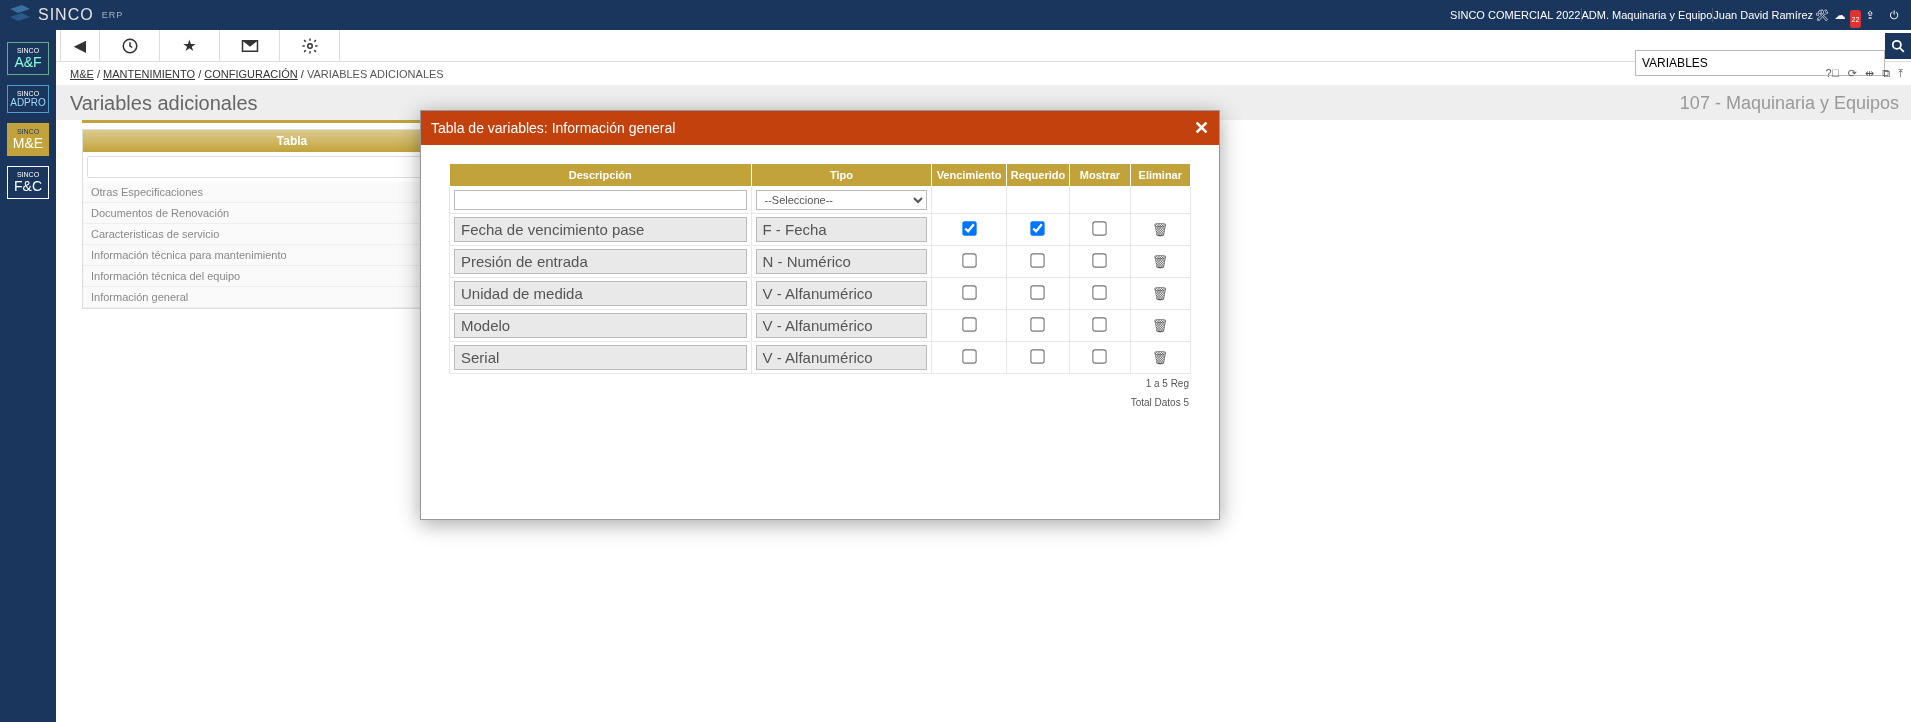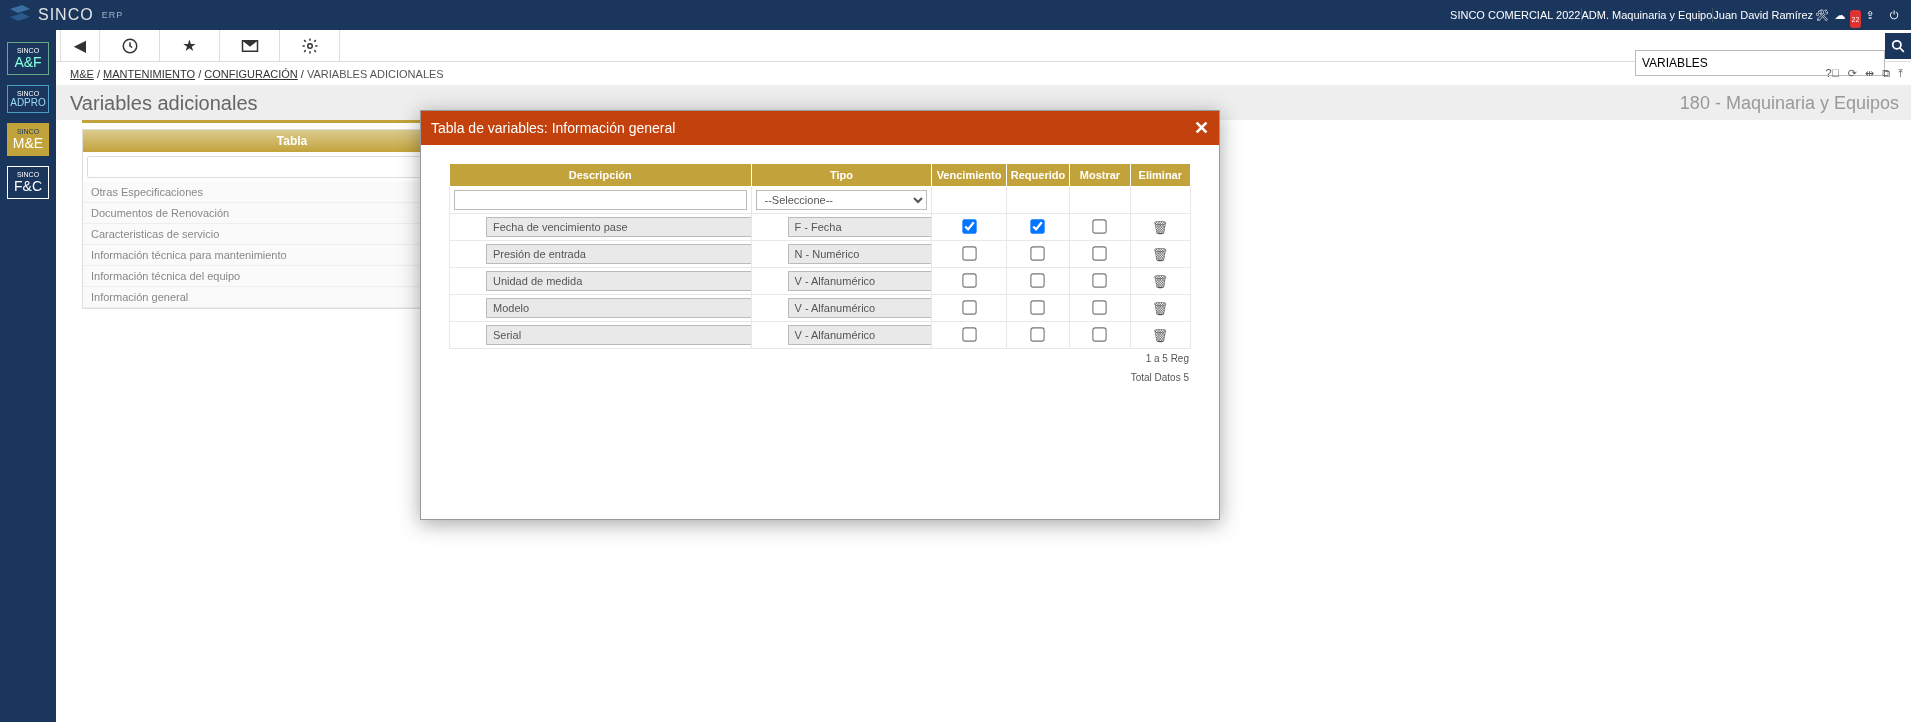--- a/index.html
+++ b/index.html
@@ -167,21 +167,21 @@
   border:1px solid #e8e8e8;
   padding:3px 4px;
   text-align:center;
   background:#fff;
 }
 .var-table td.desc, .var-table td.tipo { text-align:left; }
 .var-table td .cell-input {
   width:100%; border:1px solid #bbb; background:#fff; padding:3px 6px; font-size:11px; color:#555;
 }
 .var-table td .cell-value {
-  display:block; width:100%; border:1px solid #bbb; background:#e9e9e9; padding:3px 6px; font-size:11px; color:#555; text-align:left;margin-left:32px;
+  display:block; width:100%; border:1px solid #bbb; background:#e9e9e9; padding:3px 6px; font-size:15px; color:#555; text-align:left;
 }
 .var-table td .cell-select {
   width:100%; border:1px solid #bbb; background:#fff; padding:2px 4px; font-size:11px; color:#555;
 }
 .var-table td input[type=checkbox]{ transform:scale(1.1); }
 .trash { cursor:pointer; color:#555; font-size:13px;}
 .table-footer { text-align:right; font-size:10px; color:#555; padding:4px 2px;}
 
 </style>
 </head>
@@ -273,21 +273,21 @@
     <span>?⃞</span>
     <span>⟳</span>
     <span>⇹</span>
     <span>⧉</span>
     <span>⤒</span>
   </div>
 </div>
 
 <div class="title-row">
   <span class="ptitle">Variables adicionales</span>
-  <span class="pright">180 - Maquinaria y Equipos</span>
+  <span class="pright">107 - Maquinaria y Equipos</span>
 </div>
 
 <div class="content">
   <div class="gold-line" style="margin-left:14px; width:400px;"></div>
   <div class="tabla-panel" style="margin-left:14px;">
     <div class="tabla-header">Tabla</div>
     <div class="tabla-body">
       <div class="tabla-row-blank"></div>
       <div id="tabla-rows">
           <div class="tabla-row">Otras Especificaciones</div>

